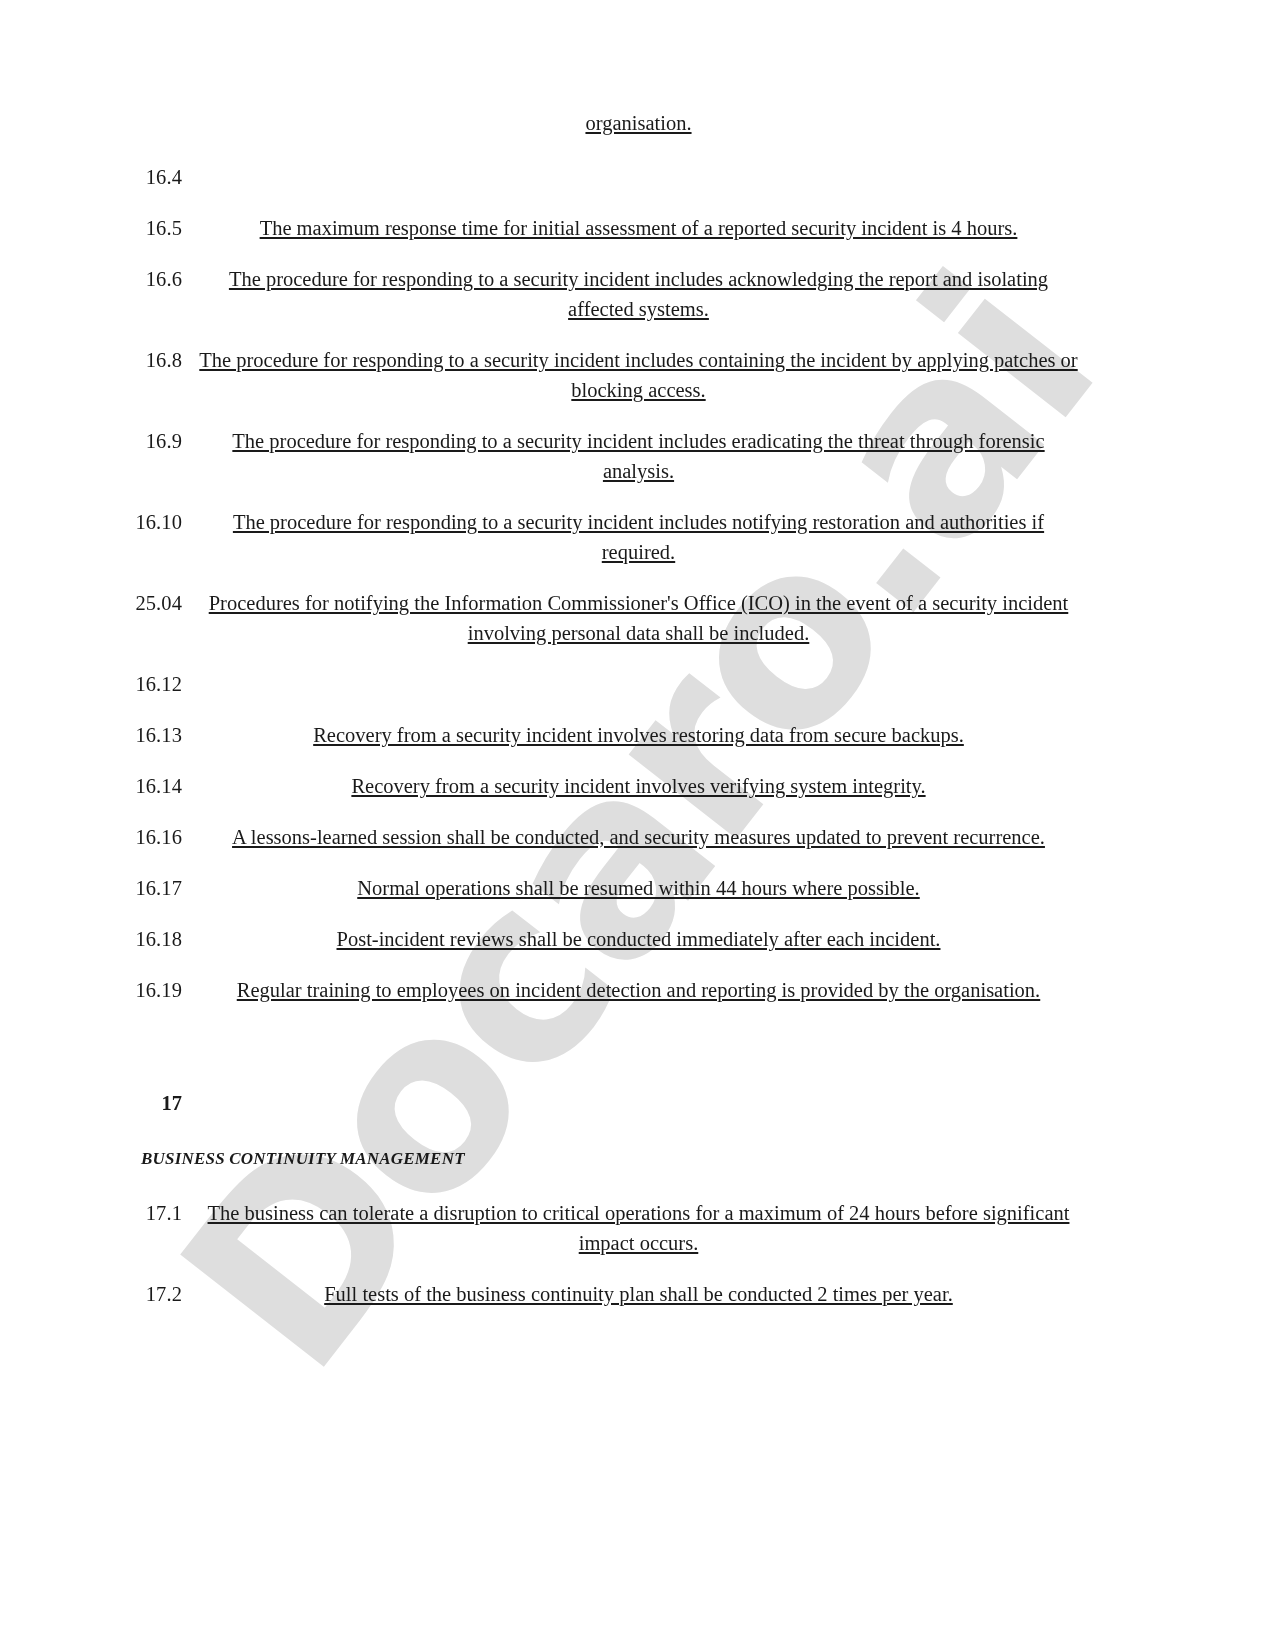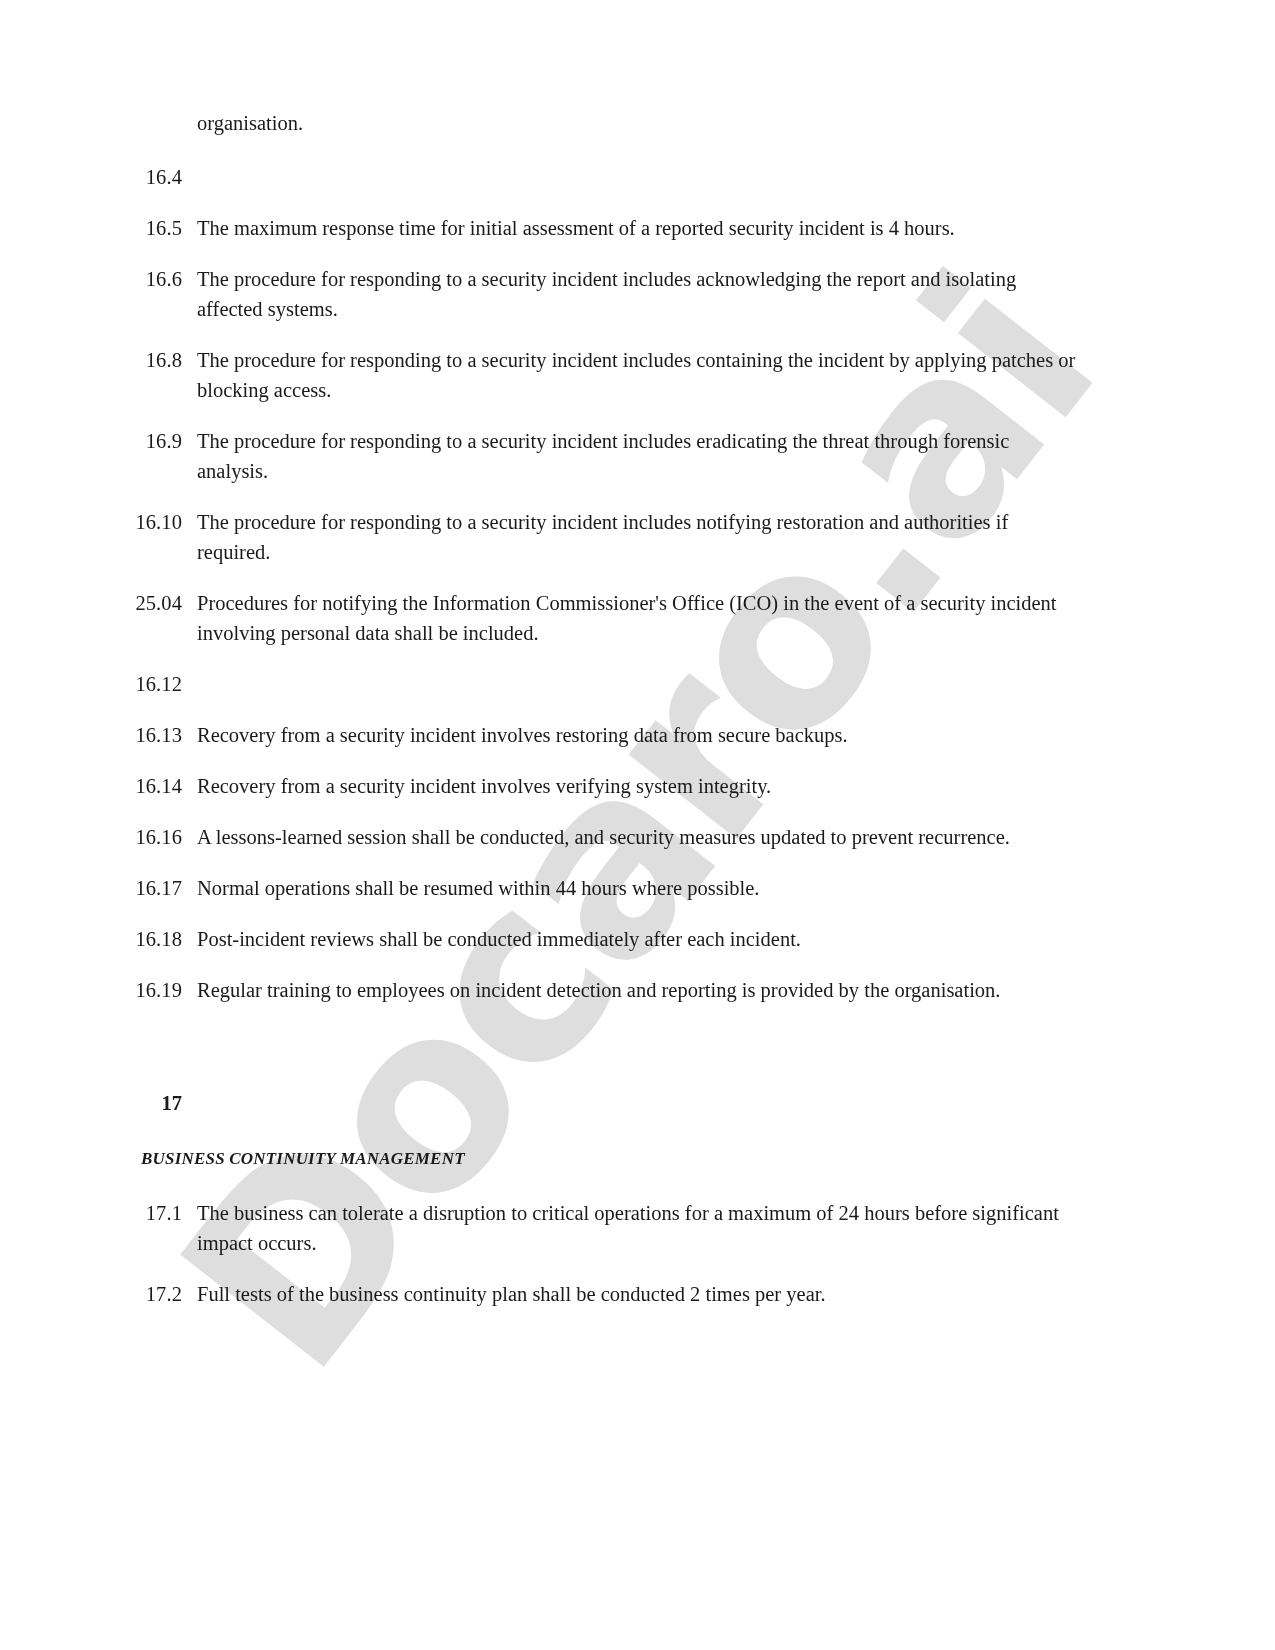--- a/index.html
+++ b/index.html
@@ -74,21 +74,22 @@
     font-size: 20.5px;
     line-height: 30px;
     letter-spacing: 0.1px;
     white-space: nowrap;
   }
   .clause-body {
     flex: 1 1 auto;
     padding-left: 15px;
     font-size: 20.5px;
     line-height: 30px;
-    text-align: left;
+    text-align: center;
+    text-decoration: underline;
   }
 
   
   .clause.continuation {
     margin-bottom: 24px;
   }
 
   
   .heading {
     display: flex;

